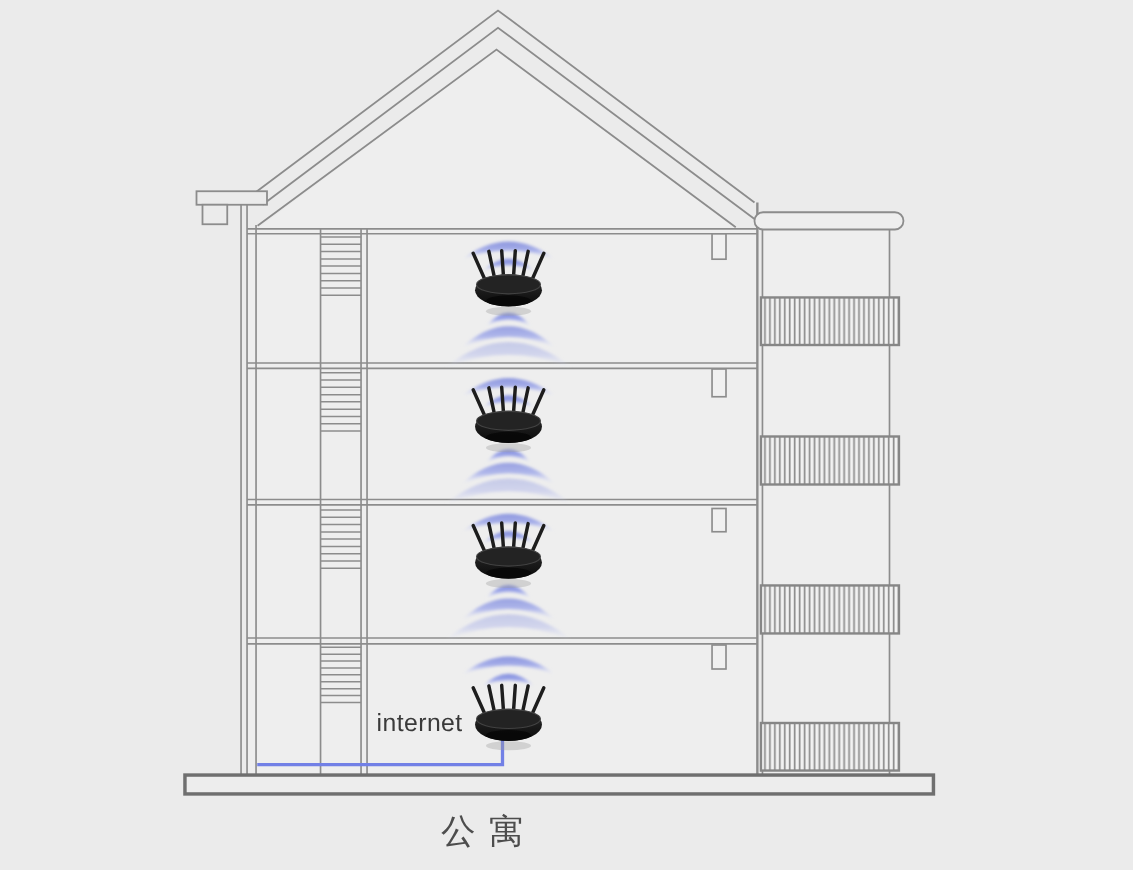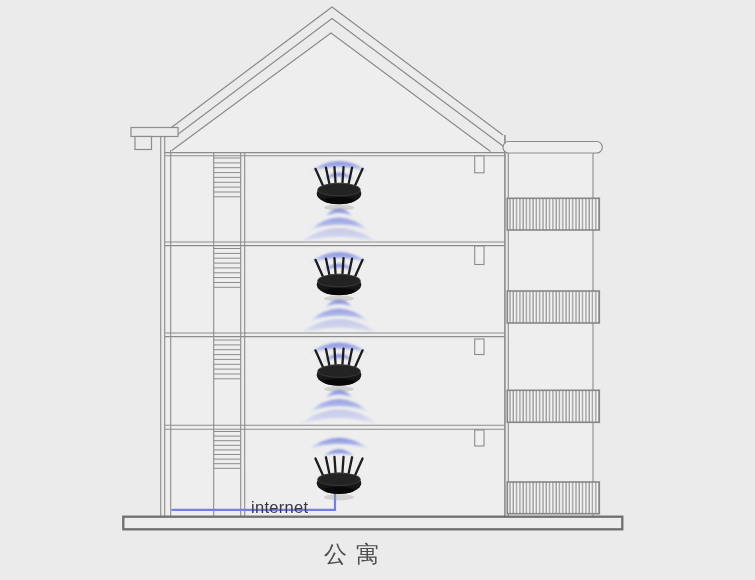--- a/index.html
+++ b/index.html
@@ -6,28 +6,28 @@
   #stage{
     position:relative;
     width:755px;height:580px;
     background:#ebebeb;
     overflow:hidden;
     font-family:"Liberation Sans","DejaVu Sans",sans-serif;
   }
   #stage svg{position:absolute;left:0;top:0;}
   .label-internet{
     position:absolute;
-    left:251px;top:498px;
+    left:251px;top:473px;
     font-size:16.5px;
     color:#3a3a3a;
     letter-spacing:.3px;
   }
   .label-caption{
     position:absolute;
-    left:324px;top:539px;
+    left:294px;top:539px;
     font-size:23px;
     color:#4d4d4d;
     letter-spacing:9px;
   }
 </style>
 </head>
 <body>
 
 <div id="stage">
 

